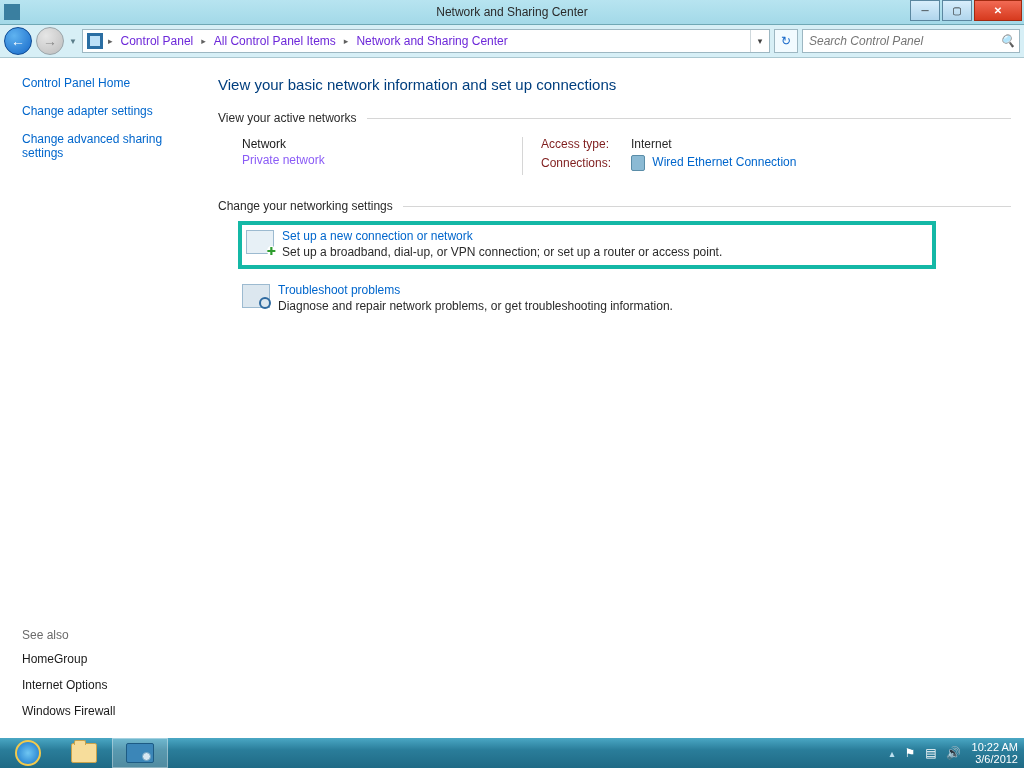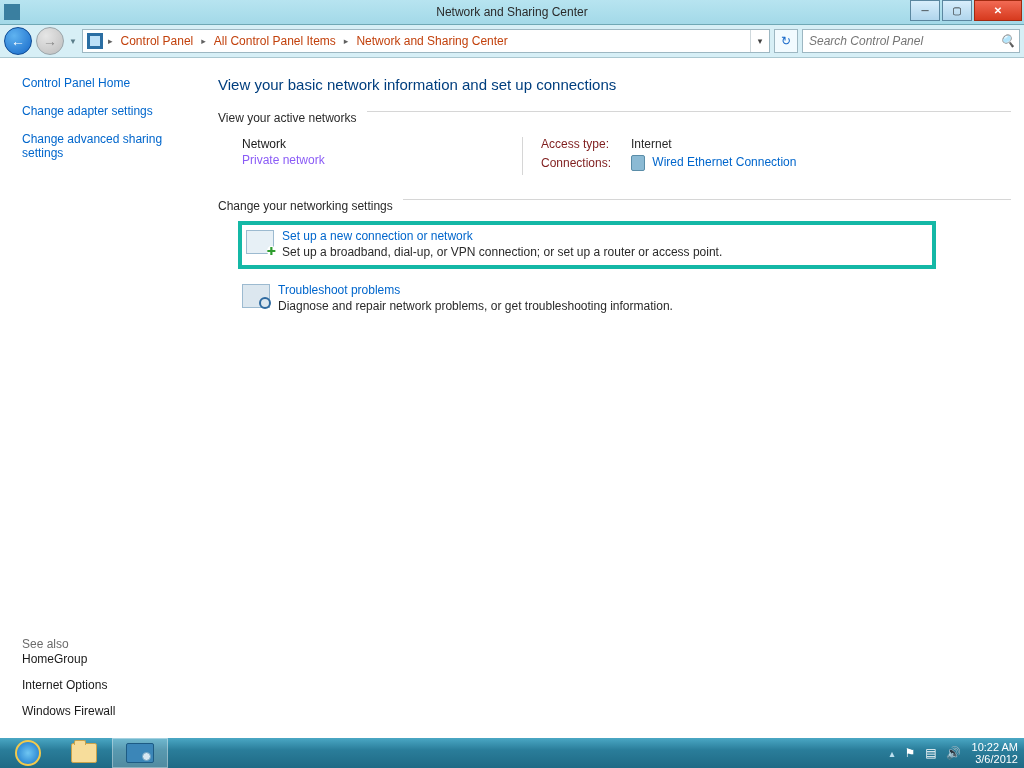--- a/index.html
+++ b/index.html
@@ -12,38 +12,38 @@
   .wcbtn.close{width:46px;background:linear-gradient(#f26a54,#d63a1e);border-color:#a02a10;color:#fff;font-weight:bold}
   
   .navbar{height:32px;background:#d7eff6;border-bottom:1px solid #aac7d0;display:flex;align-items:center;padding:0 4px;gap:4px}
   .navbtn{width:26px;height:26px;border-radius:50%;display:flex;align-items:center;justify-content:center;font-size:14px;color:#fff}
   .back{background:radial-gradient(circle at 35% 30%,#5fb3f0,#1668c9);border:1px solid #0d4a94}
   .fwd{background:radial-gradient(circle at 35% 30%,#e6e6e6,#bcbcbc);border:1px solid #9aa5aa;color:#888}
   .navsplit{width:10px;color:#5a7d8a;font-size:8px;text-align:center}
   .addrbox{flex:1;height:22px;border:1px solid #9db7c2;background:#fff;display:flex;align-items:center;padding-left:4px;gap:2px;font-size:12px}
   .addr-icon{width:16px;height:16px;background:#2b6ea3;display:inline-block;position:relative}
   .addr-icon::after{content:"";position:absolute;inset:3px;background:#bde0f7}
-  .crumb{color:#c2410c;padding:0 3px}
+  .crumb{color:#6d28d9;padding:0 3px}
   .crumb.sep{color:#606060;font-size:9px}
   .addr-drop{width:18px;text-align:center;color:#404040;border-left:1px solid #cfd8dc;height:100%;display:flex;align-items:center;justify-content:center;font-size:9px;margin-left:auto}
   .refresh{width:22px;height:22px;border:1px solid #9db7c2;background:#f2fbff;display:flex;align-items:center;justify-content:center;color:#1668c9;font-size:12px}
   .searchbox{width:208px;height:22px;border:1px solid #9db7c2;background:#fff;display:flex;align-items:center;padding:0 4px;color:#7a7a7a;font-style:italic}
   .searchbox input{border:0;outline:0;flex:1;font-style:italic;color:#7a7a7a;font-size:12px;font-family:inherit}
   .search-icon{color:#4a7ba0;font-size:12px}
   
   .body{display:flex;height:682px}
   .sidebar{width:200px;border-right:0;padding:18px 6px 10px 22px;display:flex;flex-direction:column;box-sizing:border-box}
   .sidelink{color:#0066cc;font-size:12px;margin-bottom:14px;display:block;cursor:pointer;max-width:160px}
   .side-spacer{flex:1}
-  .see-also{color:#6a6a6a;font-size:12px;margin-bottom:1px}
+  .see-also{color:#6a6a6a;font-size:12px;margin-bottom:10px}
   .sidetext{color:#1a1a1a;font-size:12px;margin-bottom:12px;cursor:pointer}
   
   .main{flex:1;padding:18px 13px 10px 18px}
   .page-title{color:#003e7e;font-size:15px;margin-bottom:18px}
-  .section-head{font-size:12px;color:#2a2a2a;margin-bottom:6px;display:flex;}
+  .section-head{font-size:12px;color:#2a2a2a;margin-bottom:6px;display:flex;align-items:center}
   .section-head .line{flex:1;height:1px;background:#d6d6d6;margin-left:10px}
   .networks{display:flex;margin:12px 0 24px 24px}
   .net-left{width:280px}
   .net-name{font-weight:normal;font-size:12px}
   .net-type{font-size:12px;color:#8b5cf6;margin-top:2px}
   .net-right{border-left:1px solid #d6d6d6;padding-left:18px;font-size:12px}
   .net-row{display:flex;margin-bottom:4px;align-items:center}
   .net-label{width:90px;color:#7f1d1d}
   .net-val{color:#2a2a2a}
   .linkval{color:#0066cc;cursor:pointer}

